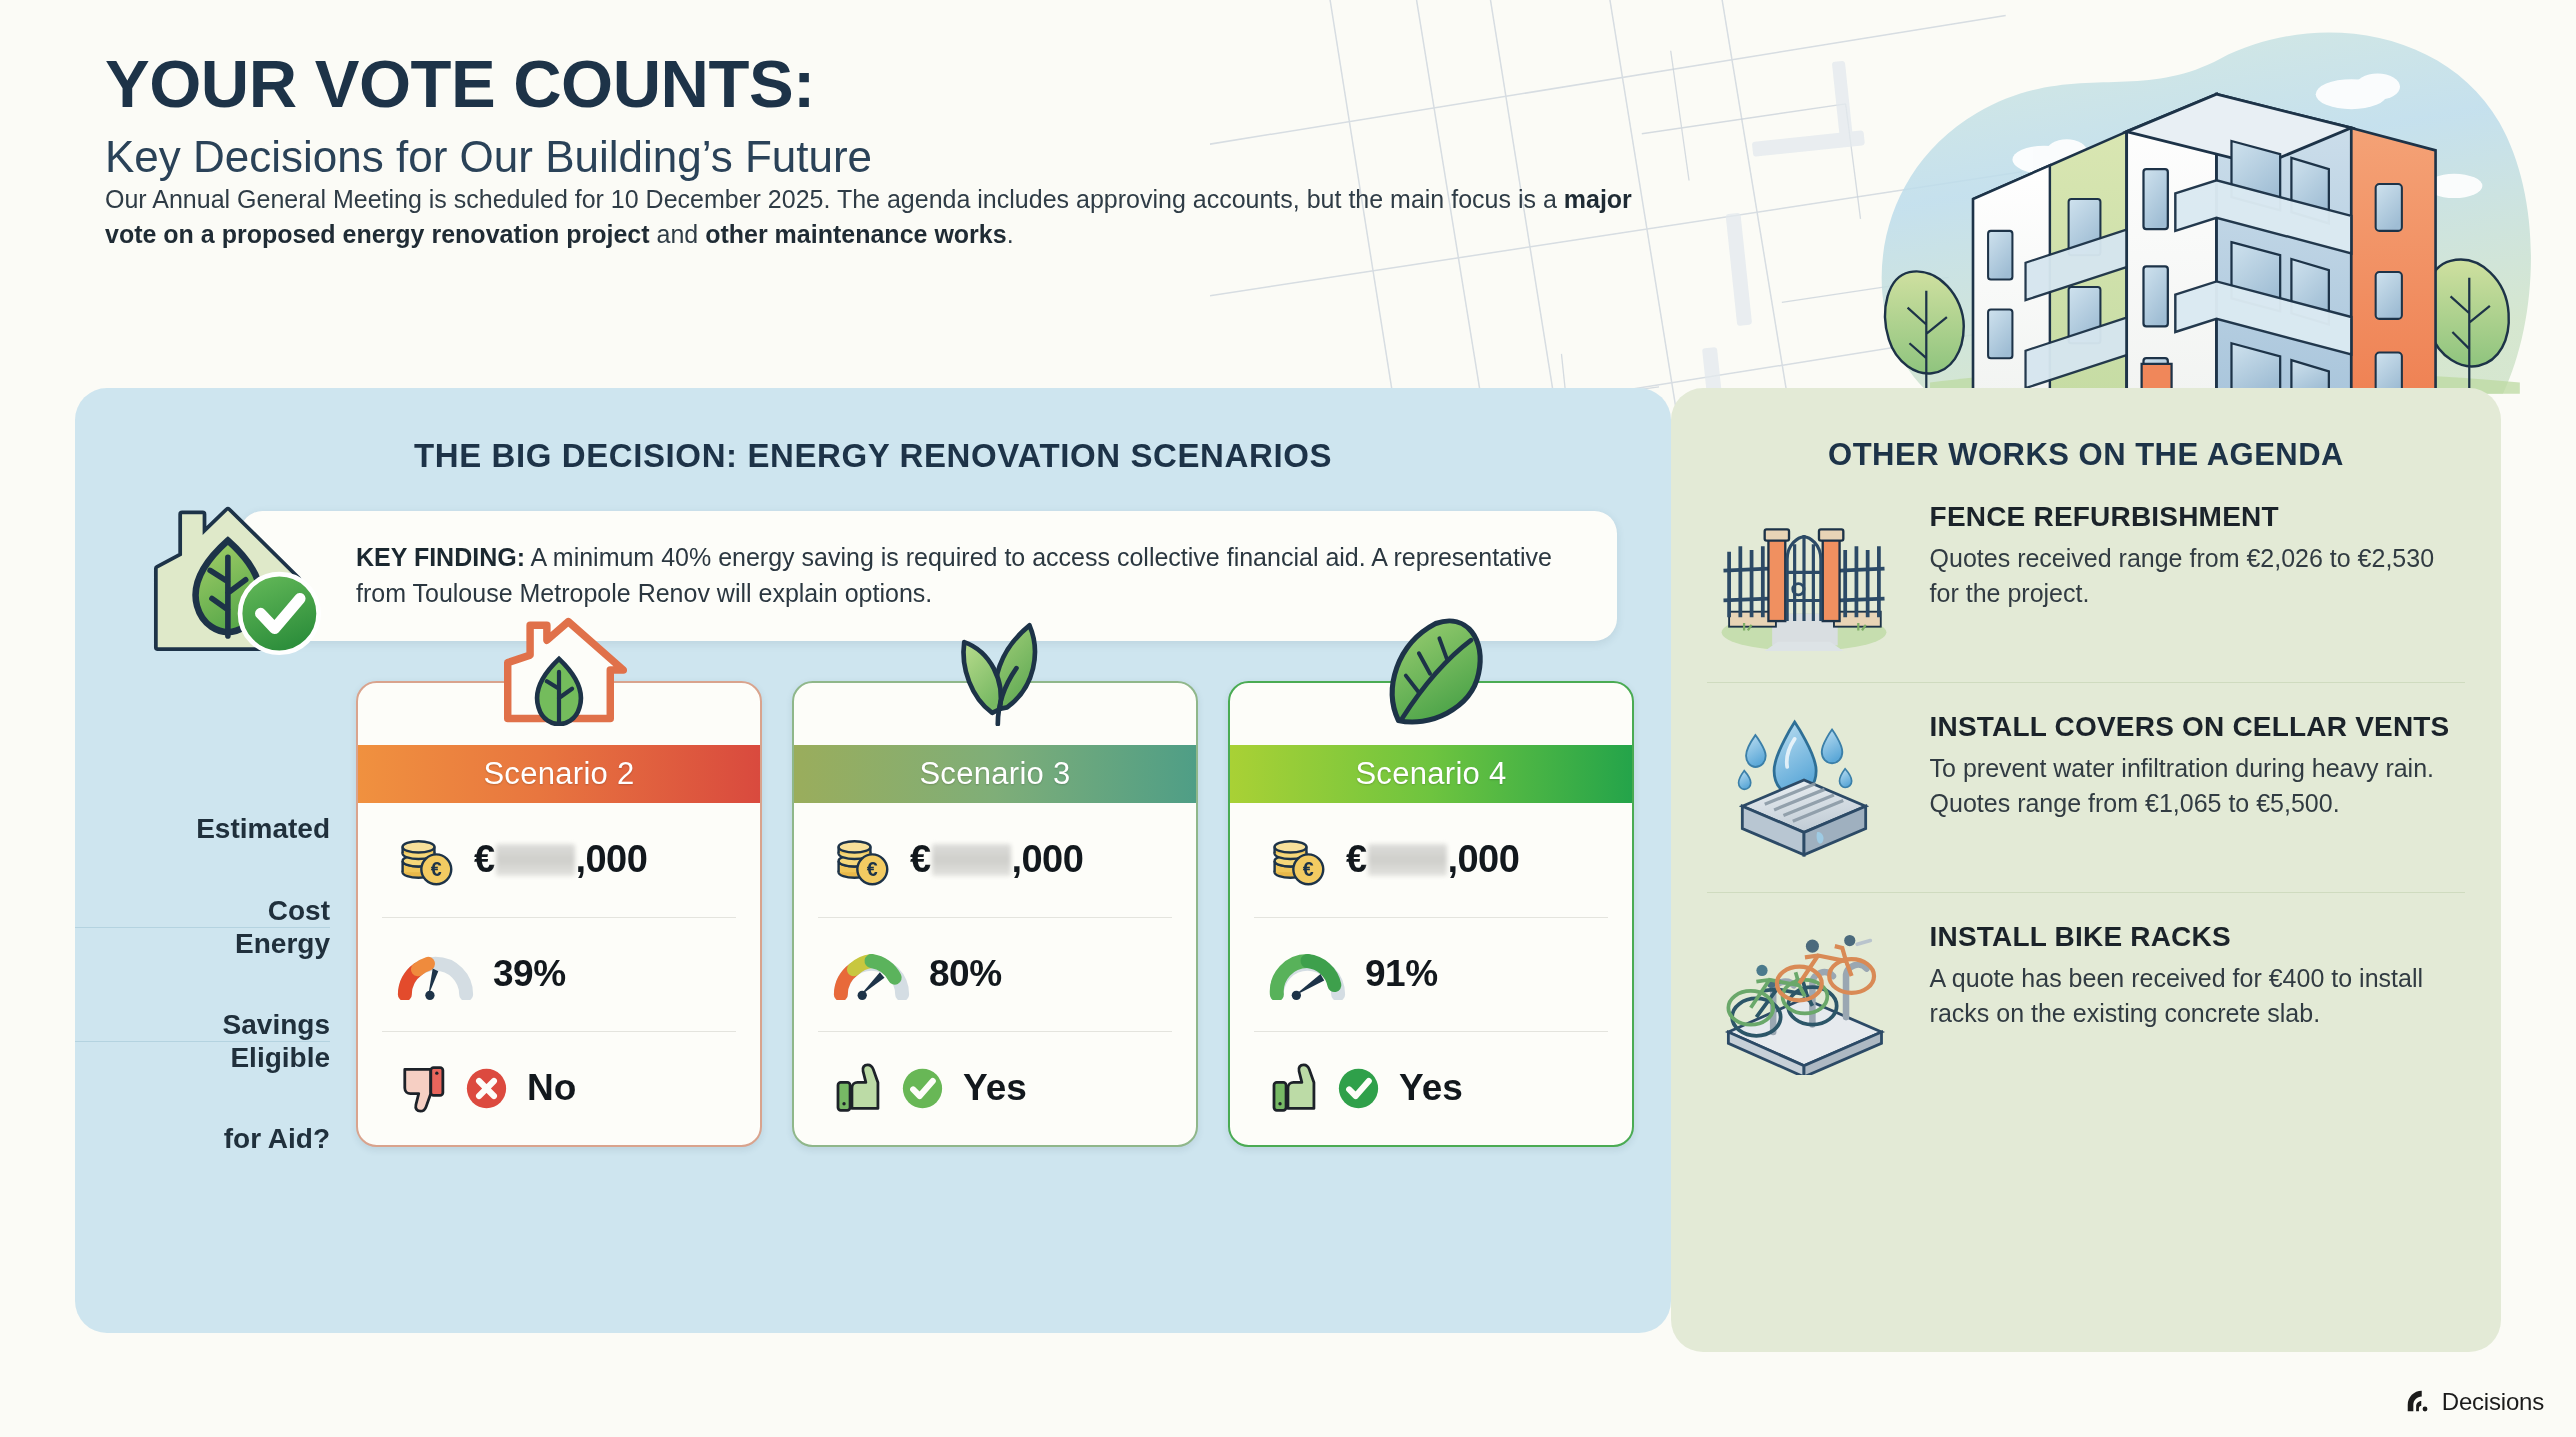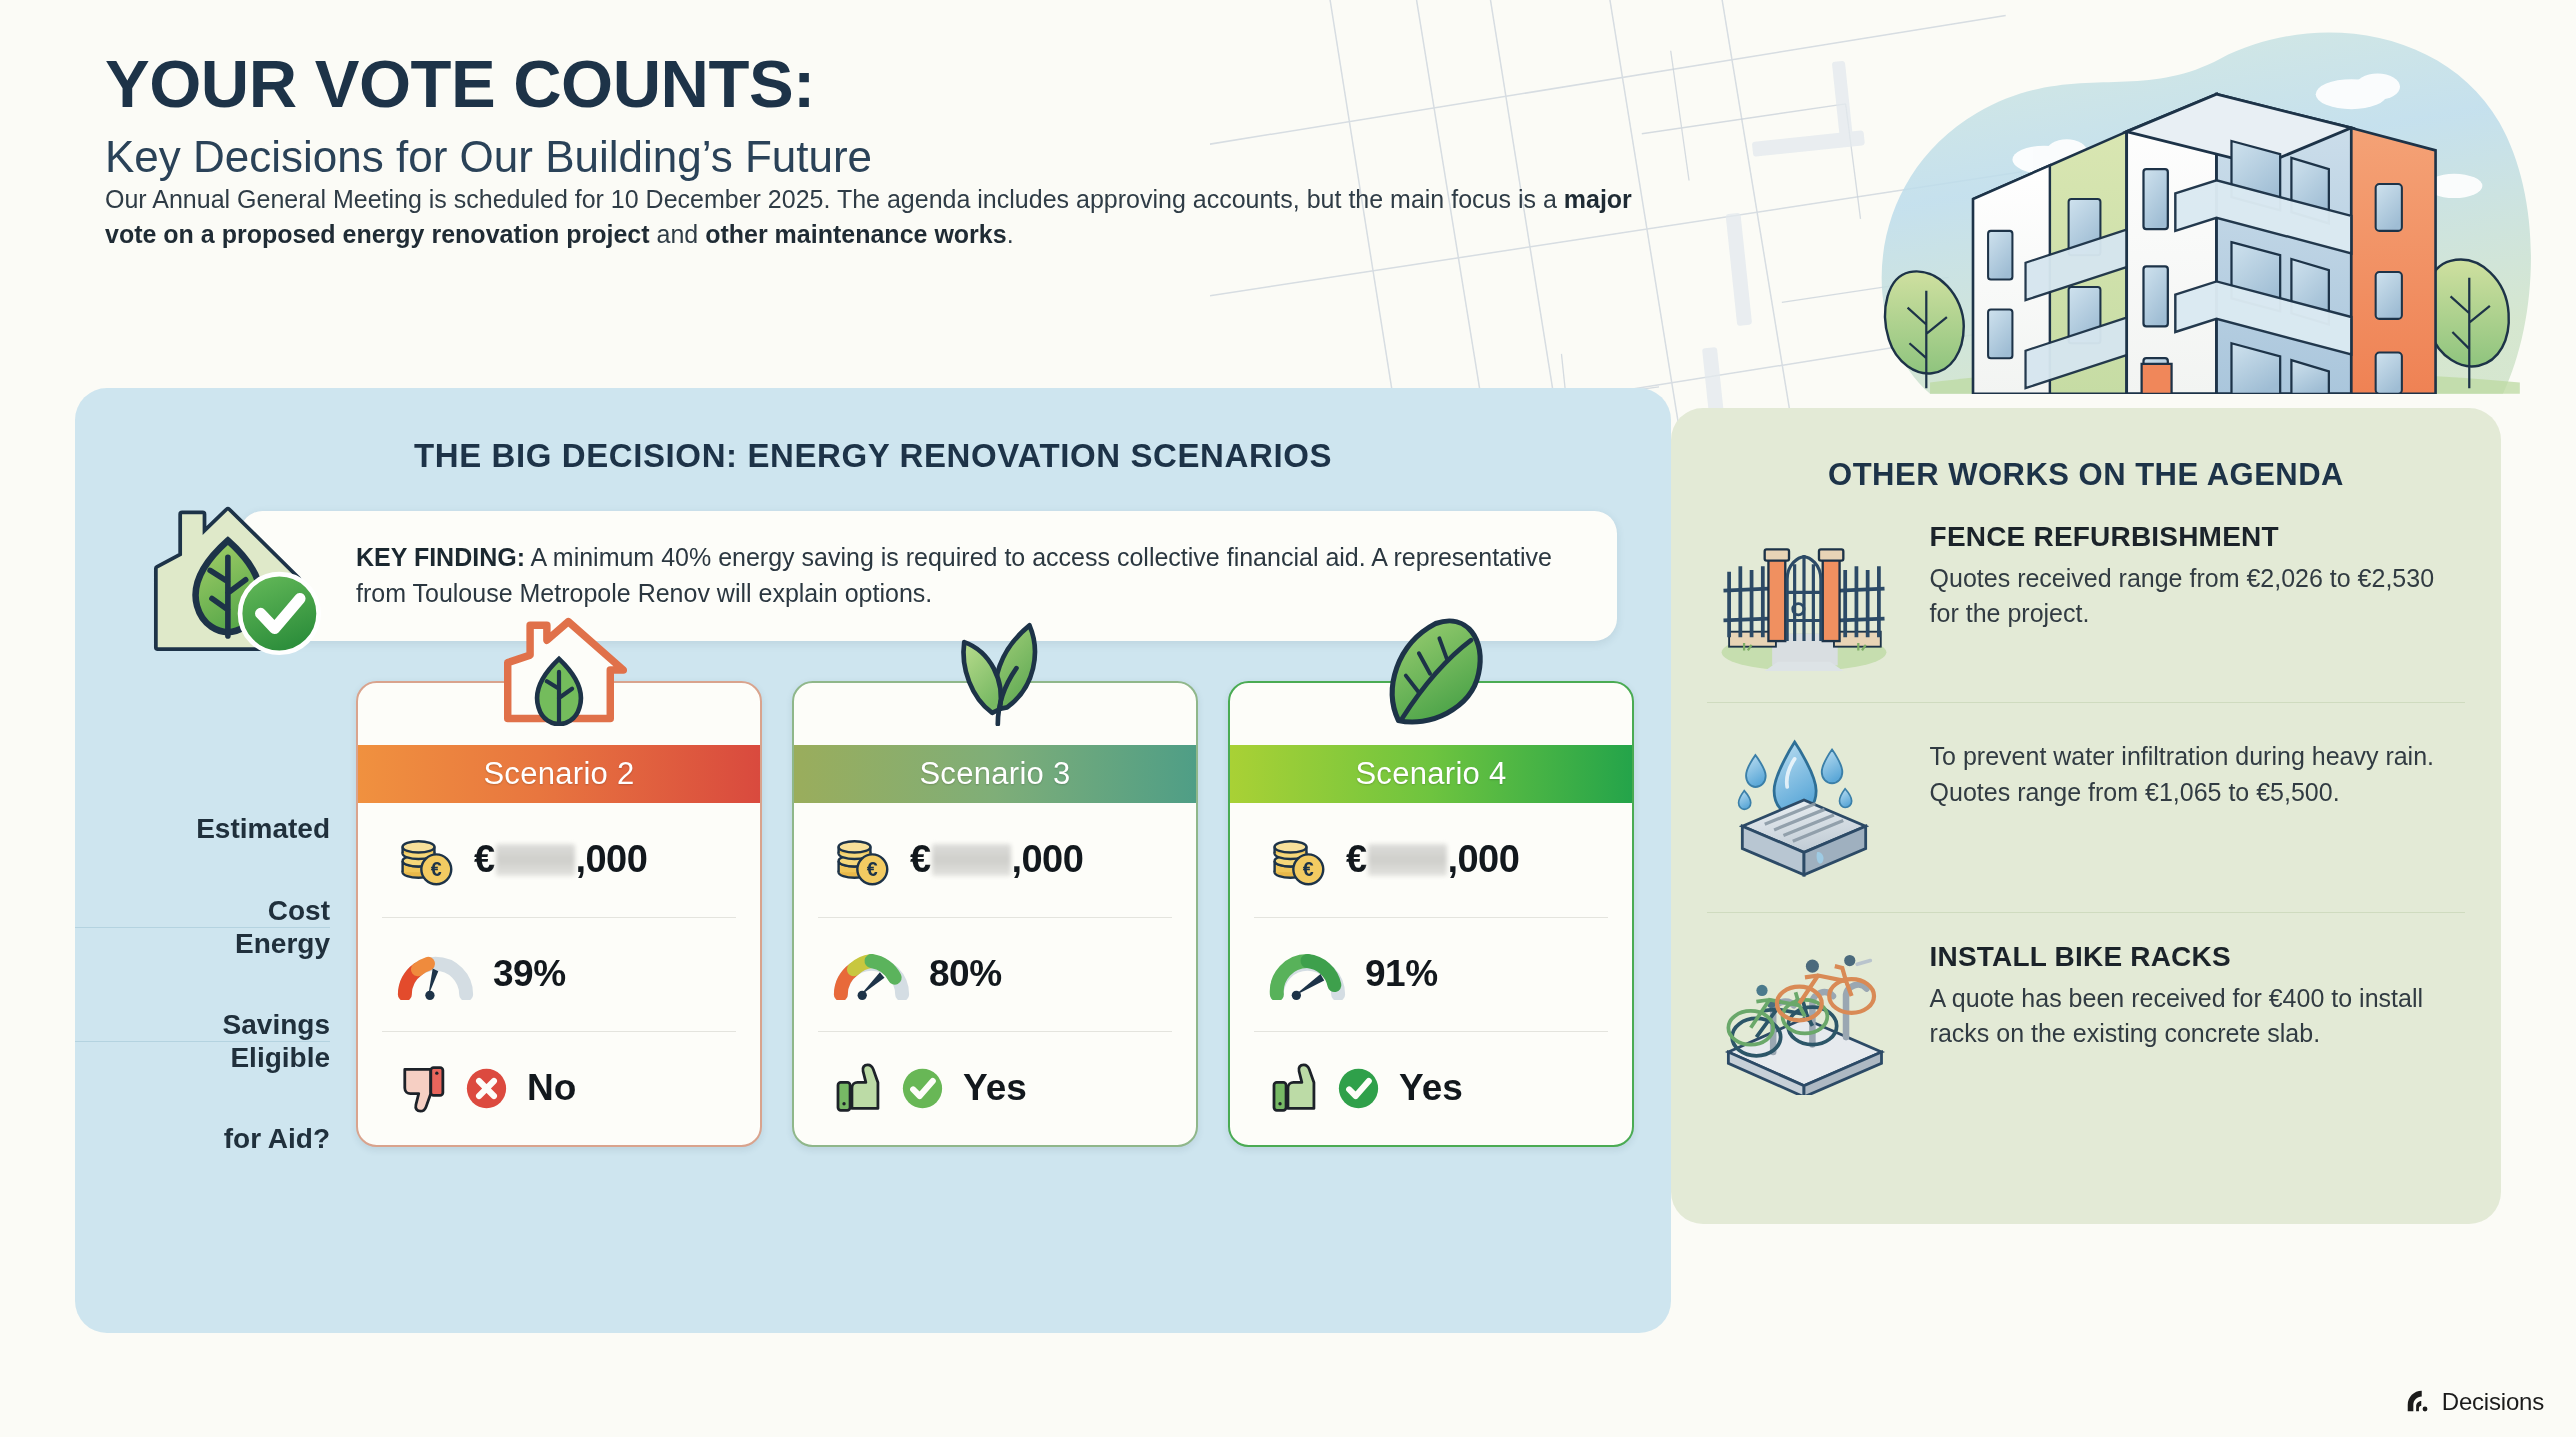--- a/index.html
+++ b/index.html
@@ -237,26 +237,25 @@
     font-weight: 700;
     color: #12181d;
   }
 
   
   .panel-right {
     position: absolute;
     left: 1671px;
     top: 388px;
     width: 830px;
-    height: 816px;
+    height: 964px;
     background: #e3ead6;
     border-radius: 32px;
     z-index: 4;
     padding: 0 36px;
-    margin-top: 20px;
   }
 
   .panel-right-title {
     text-align: center;
     font-size: 31px;
     font-weight: 700;
     color: #1d3348;
     letter-spacing: 0.5px;
     margin-top: 49px;
     text-transform: uppercase;
@@ -756,20 +755,21 @@
         <g stroke="#8b9aa6" stroke-width="3.5" opacity="0.9">
           <path d="M52 102 L106 80 M62 108 L116 86 M72 114 L126 92 M82 120 L136 98"></path>
         </g>
 
         <path d="M28 104 L28 128 L94 156 L94 132 Z" fill="#b8c6d2" stroke="#2c4a66" stroke-width="3"></path>
         <path d="M160 104 L160 128 L94 156 L94 132 Z" fill="#9fb0bf" stroke="#2c4a66" stroke-width="3"></path>
         <path d="M108 132 C106 140 110 148 114 142 C117 137 112 130 108 132 Z" fill="#9ed0ea" opacity="0.85"></path>
       </svg>
     </div>
     <div class="work-text">
+      <div class="work-title">INSTALL COVERS ON CELLAR VENTS</div>
       <div class="work-desc">To prevent water infiltration during heavy rain. Quotes range from €1,065 to €5,500.</div>
     </div>
   </div>
 
   <div class="work-item">
     <div class="work-icon">
       <svg width="178" height="155" viewBox="0 0 190 166">
 
         <path d="M14 120 L95 84 L178 120 L95 156 Z" fill="#e6eaee" stroke="#2c4a66" stroke-width="3"></path>
         <path d="M14 120 L14 132 L95 168 L95 156 Z" fill="#c7d0d8" stroke="#2c4a66" stroke-width="3"></path>

